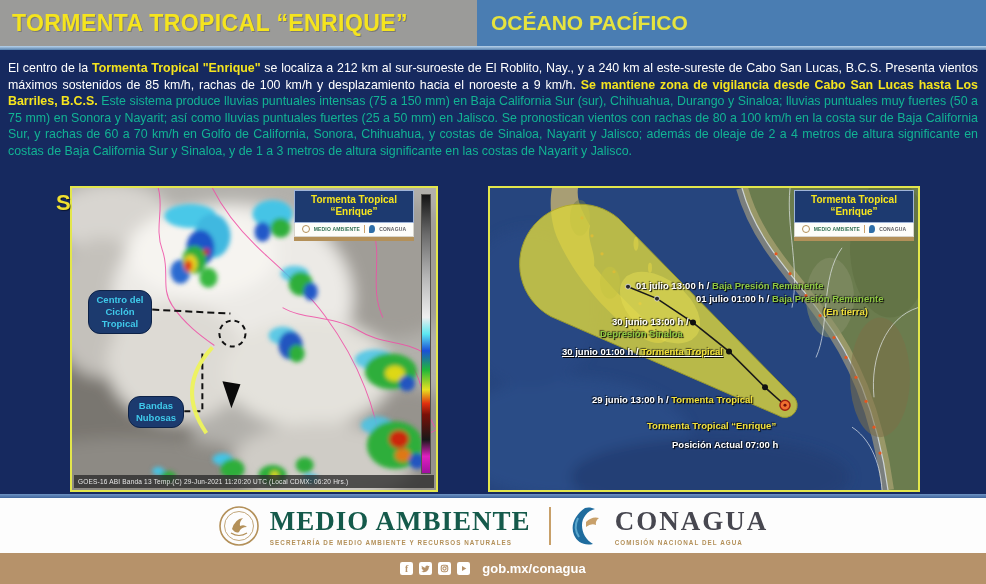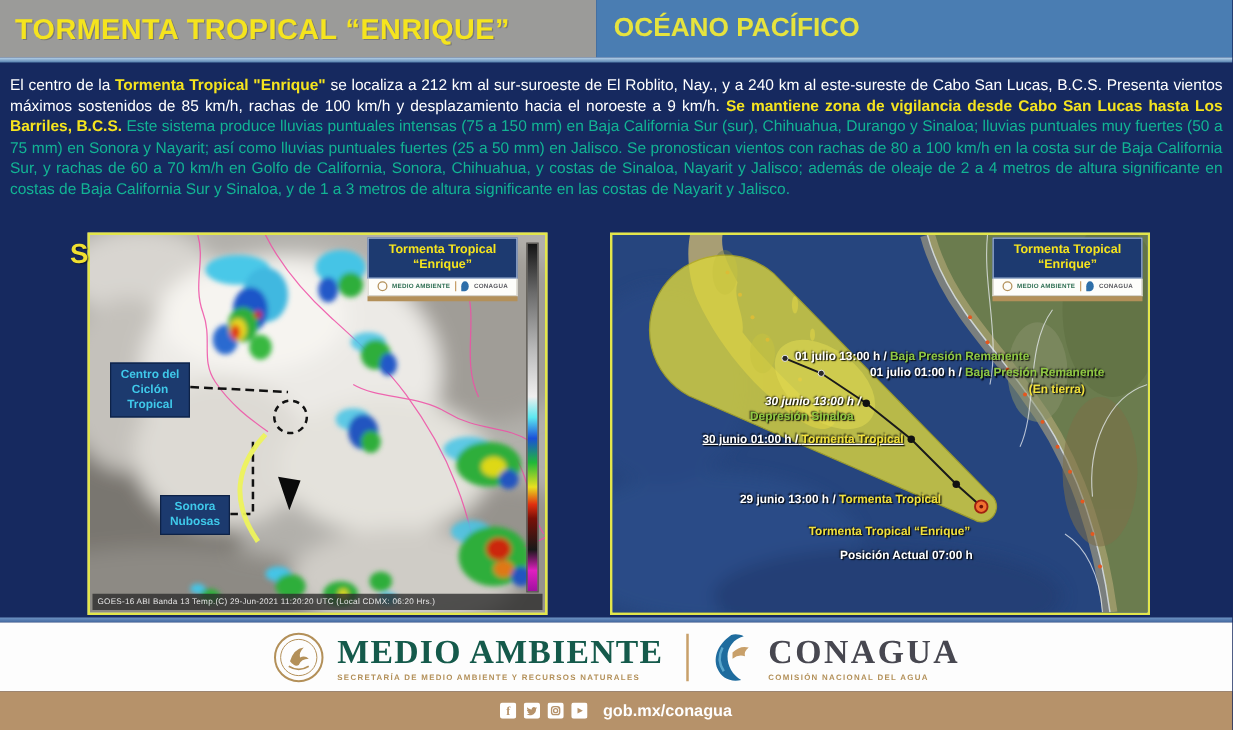--- a/index.html
+++ b/index.html
@@ -52,21 +52,21 @@
     justify-content:center; gap:4px; border:1px solid #d8d5cc; border-top:none; }
   .badge-seal { width:8px; height:8px; border-radius:50%; border:1.5px solid #b39059; }
   .badge-ma { color:#2e6e52; font-weight:700; font-size:5px; letter-spacing:.2px; }
   .badge-sep { width:1px; height:8px; background:#c8a06a; }
   .badge-drop { width:6px; height:8px; background:#2e6ea8; border-radius:60% 60% 60% 10%; }
   .badge-cn { color:#5a5a60; font-weight:700; font-size:5px; letter-spacing:.2px; }
   .badge-gold { height:4px; background:#b39059; }
 
   
   .anno { position:absolute; background:#1c3a6e; border:1px solid #0d2247; color:#3fc9ea;
-    font-weight:700; text-align:center; border-radius:0; padding:3px 4px;
+    font-weight:700; text-align:center; border-radius:12px; padding:3px 4px;
     font-size:9.5px; line-height:1.25; z-index:4; }
   .anno-centro { left:16px; top:102px; width:64px; }
   .anno-bandas { left:56px; top:208px; width:56px; }
 
   .colorbar { position:absolute; right:5px; top:6px; bottom:16px; width:10px; z-index:3;
     border:1px solid #55534e;
     background:linear-gradient(#141414 0%, #6a6a6a 14%, #b8b8b8 30%, #efefef 44%,
       #5ce8f0 50%, #1a50d8 56%, #20b838 63%, #e8e020 70%, #e03010 75%, #7a1008 79%,
       #181818 88%, #e020c0 94%, #a010a0 100%); }
   .caption { position:absolute; left:2px; right:2px; bottom:2px; height:13px; z-index:4;
@@ -204,21 +204,21 @@
     <div class="colorbar"></div>
 
     <div class="caption">GOES-16 ABI Banda 13 Temp.(C) 29-Jun-2021 11:20:20 UTC (Local CDMX: 06:20 Hrs.)</div>
 
     <div class="anno anno-centro">
       <div>Centro del</div>
       <div>Ciclón</div>
       <div>Tropical</div>
     </div>
     <div class="anno anno-bandas">
-      <div>Sonora</div>
+      <div>Bandas</div>
       <div>Nubosas</div>
     </div>
 
     <div class="badge" style="right:22px;">
       <div class="badge-top">
         <div>Tormenta Tropical</div>
         <div>“Enrique”</div>
       </div>
       <div class="badge-band">
         <span class="badge-seal"></span>
@@ -309,21 +309,21 @@
 
     <div class="tlabel" style="top:92px; left:146px;">
       <span>01 julio 13:00 h /</span>
       <span class="st-green">Baja Presión Remanente</span>
     </div>
     <div class="tlabel" style="top:105px; left:176px;margin-left:30px;">
       <span>01 julio 01:00 h /</span>
       <span class="st-green">Baja Presión Remanente</span>
     </div>
     <div class="tlabel st-yellow" style="top:118px; left:299px;padding-left:34px;">(En tierra)</div>
-    <div class="tlabel" style="top:128px; left:122px;font-style:italic;">30 junio 13:00 h /</div>
+    <div class="tlabel" style="top:128px; left:122px;">30 junio 13:00 h /</div>
     <div class="tlabel st-green" style="top:140px; left:110px;">Depresión Sinaloa</div>
     <div class="tlabel" style="top:158px; left:72px;text-decoration:underline;">
       <span>30 junio 01:00 h /</span>
       <span class="st-yellow">Tormenta Tropical</span>
     </div>
     <div class="tlabel" style="top:206px; left:102px;">
       <span>29 junio 13:00 h /</span>
       <span class="st-yellow">Tormenta Tropical</span>
     </div>
     <div class="tlabel" style="top:219px; left:182px;margin-top:32px;">Posición Actual 07:00 h</div>

